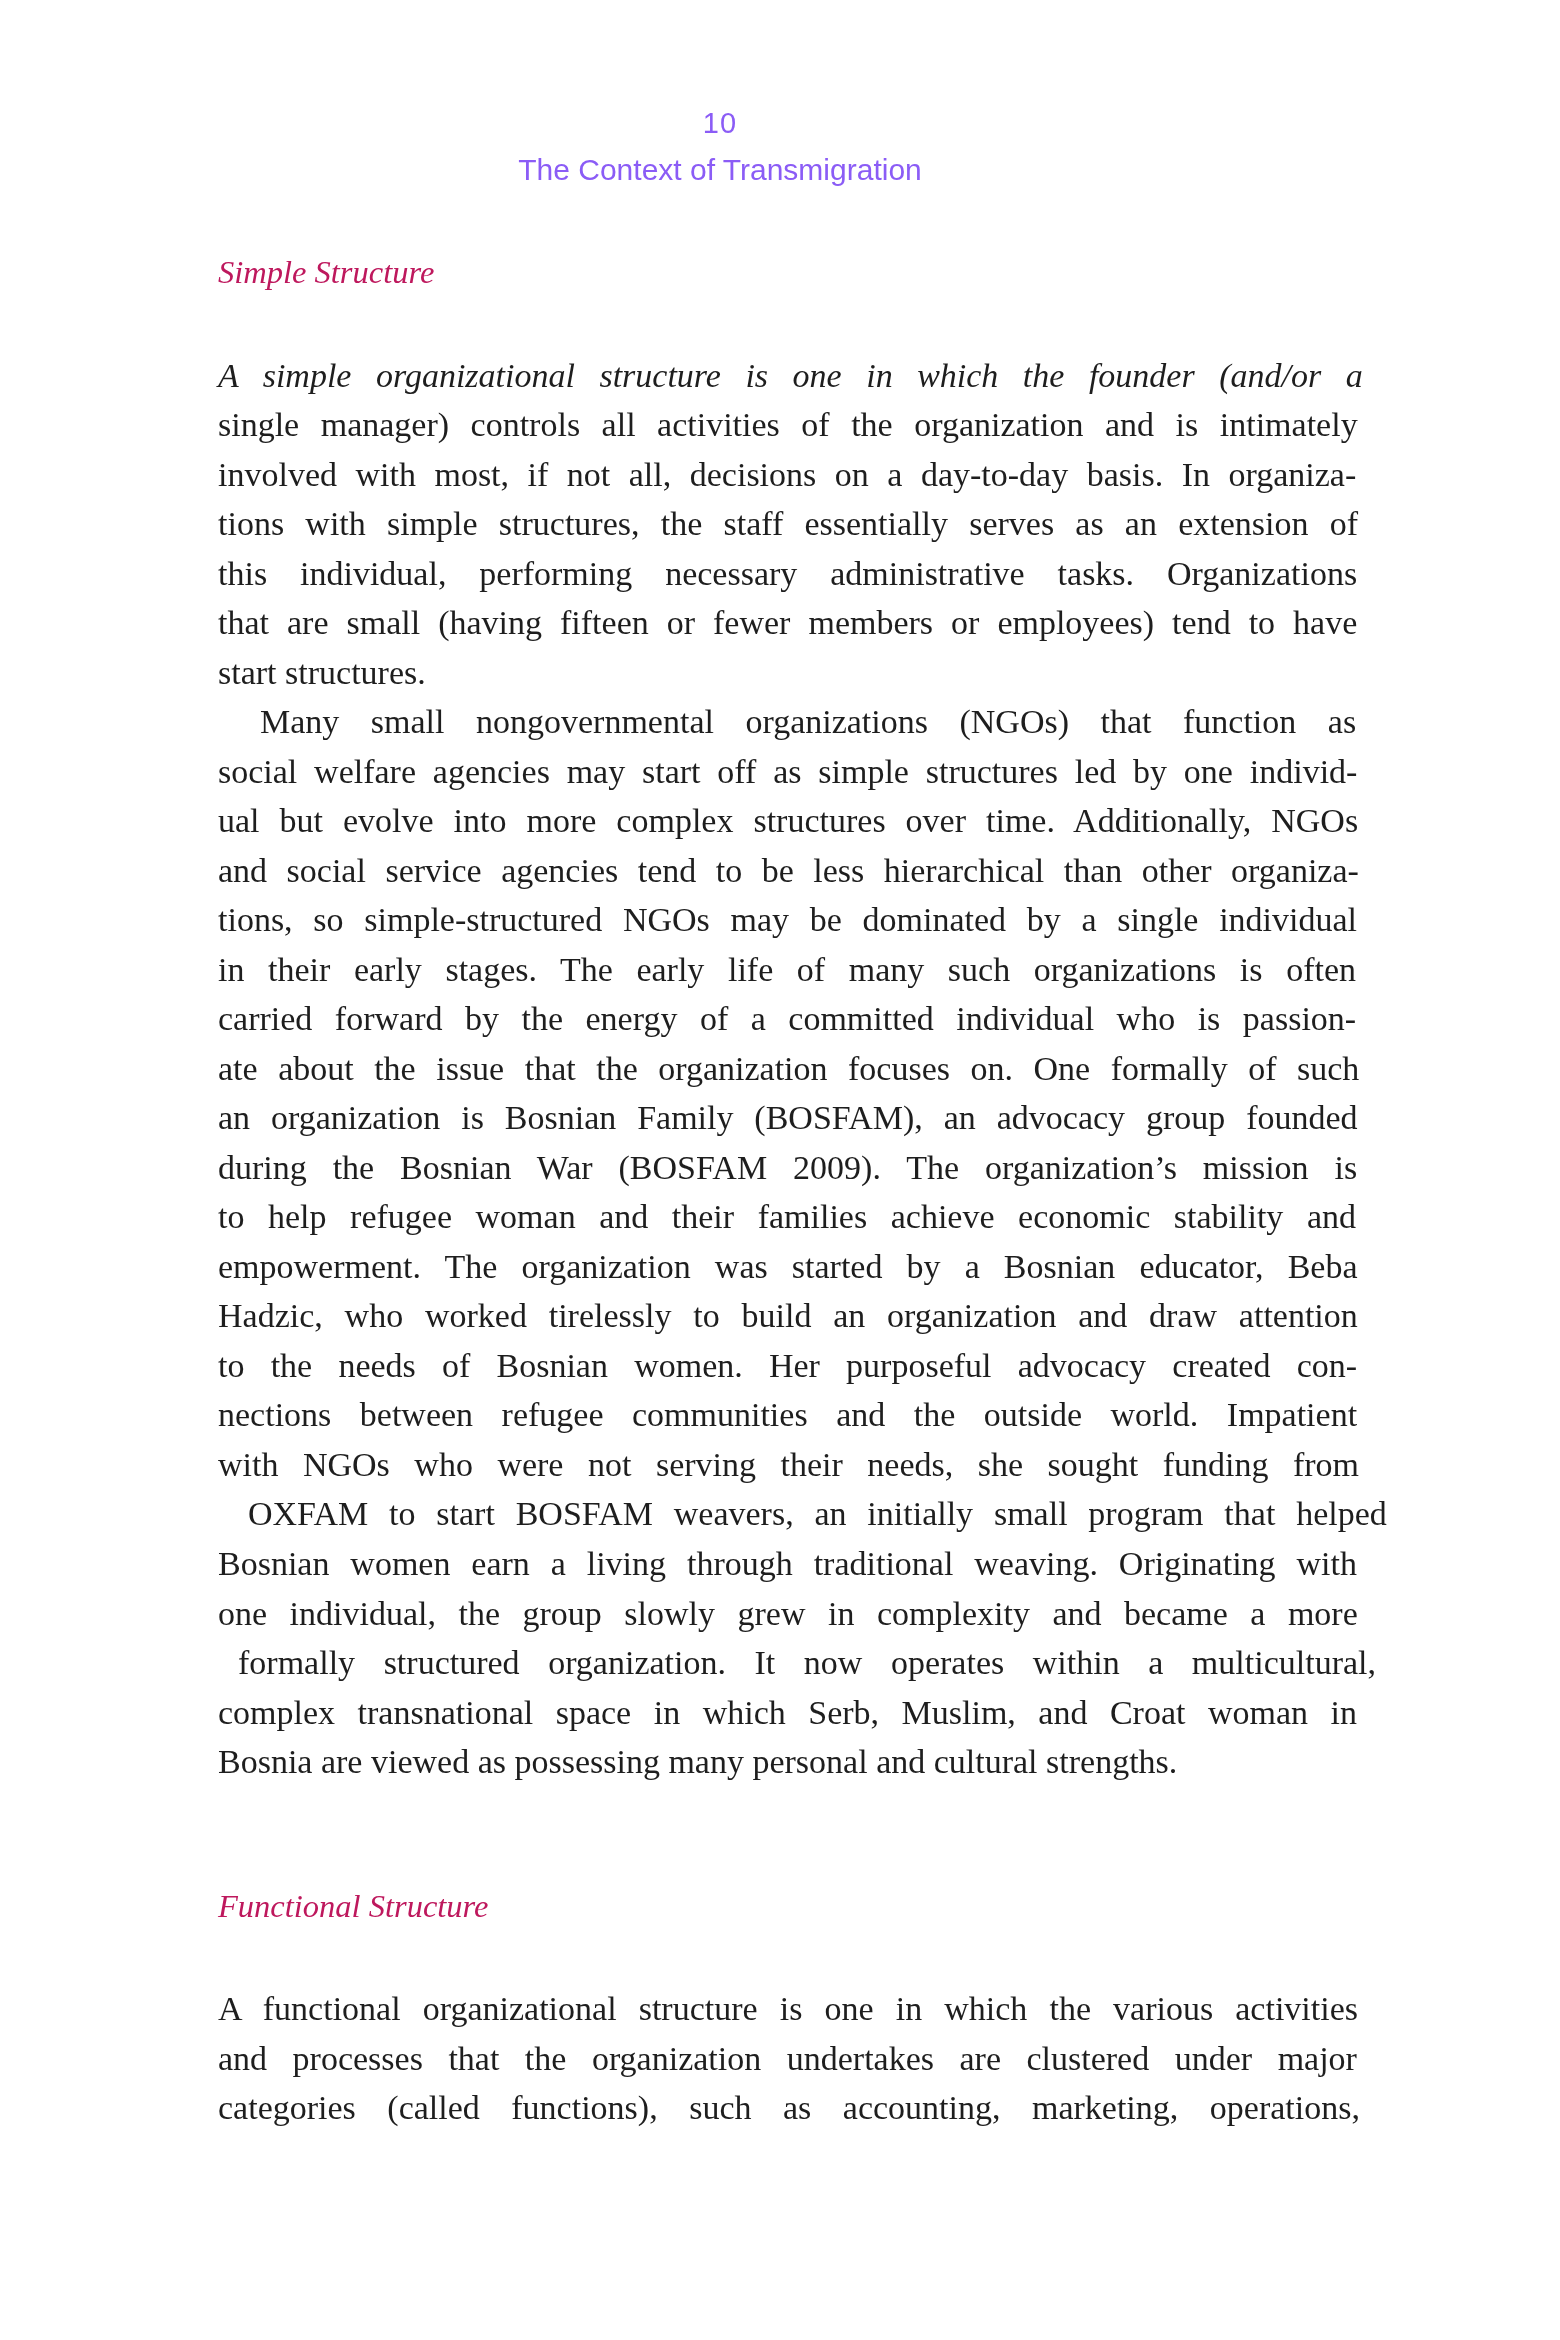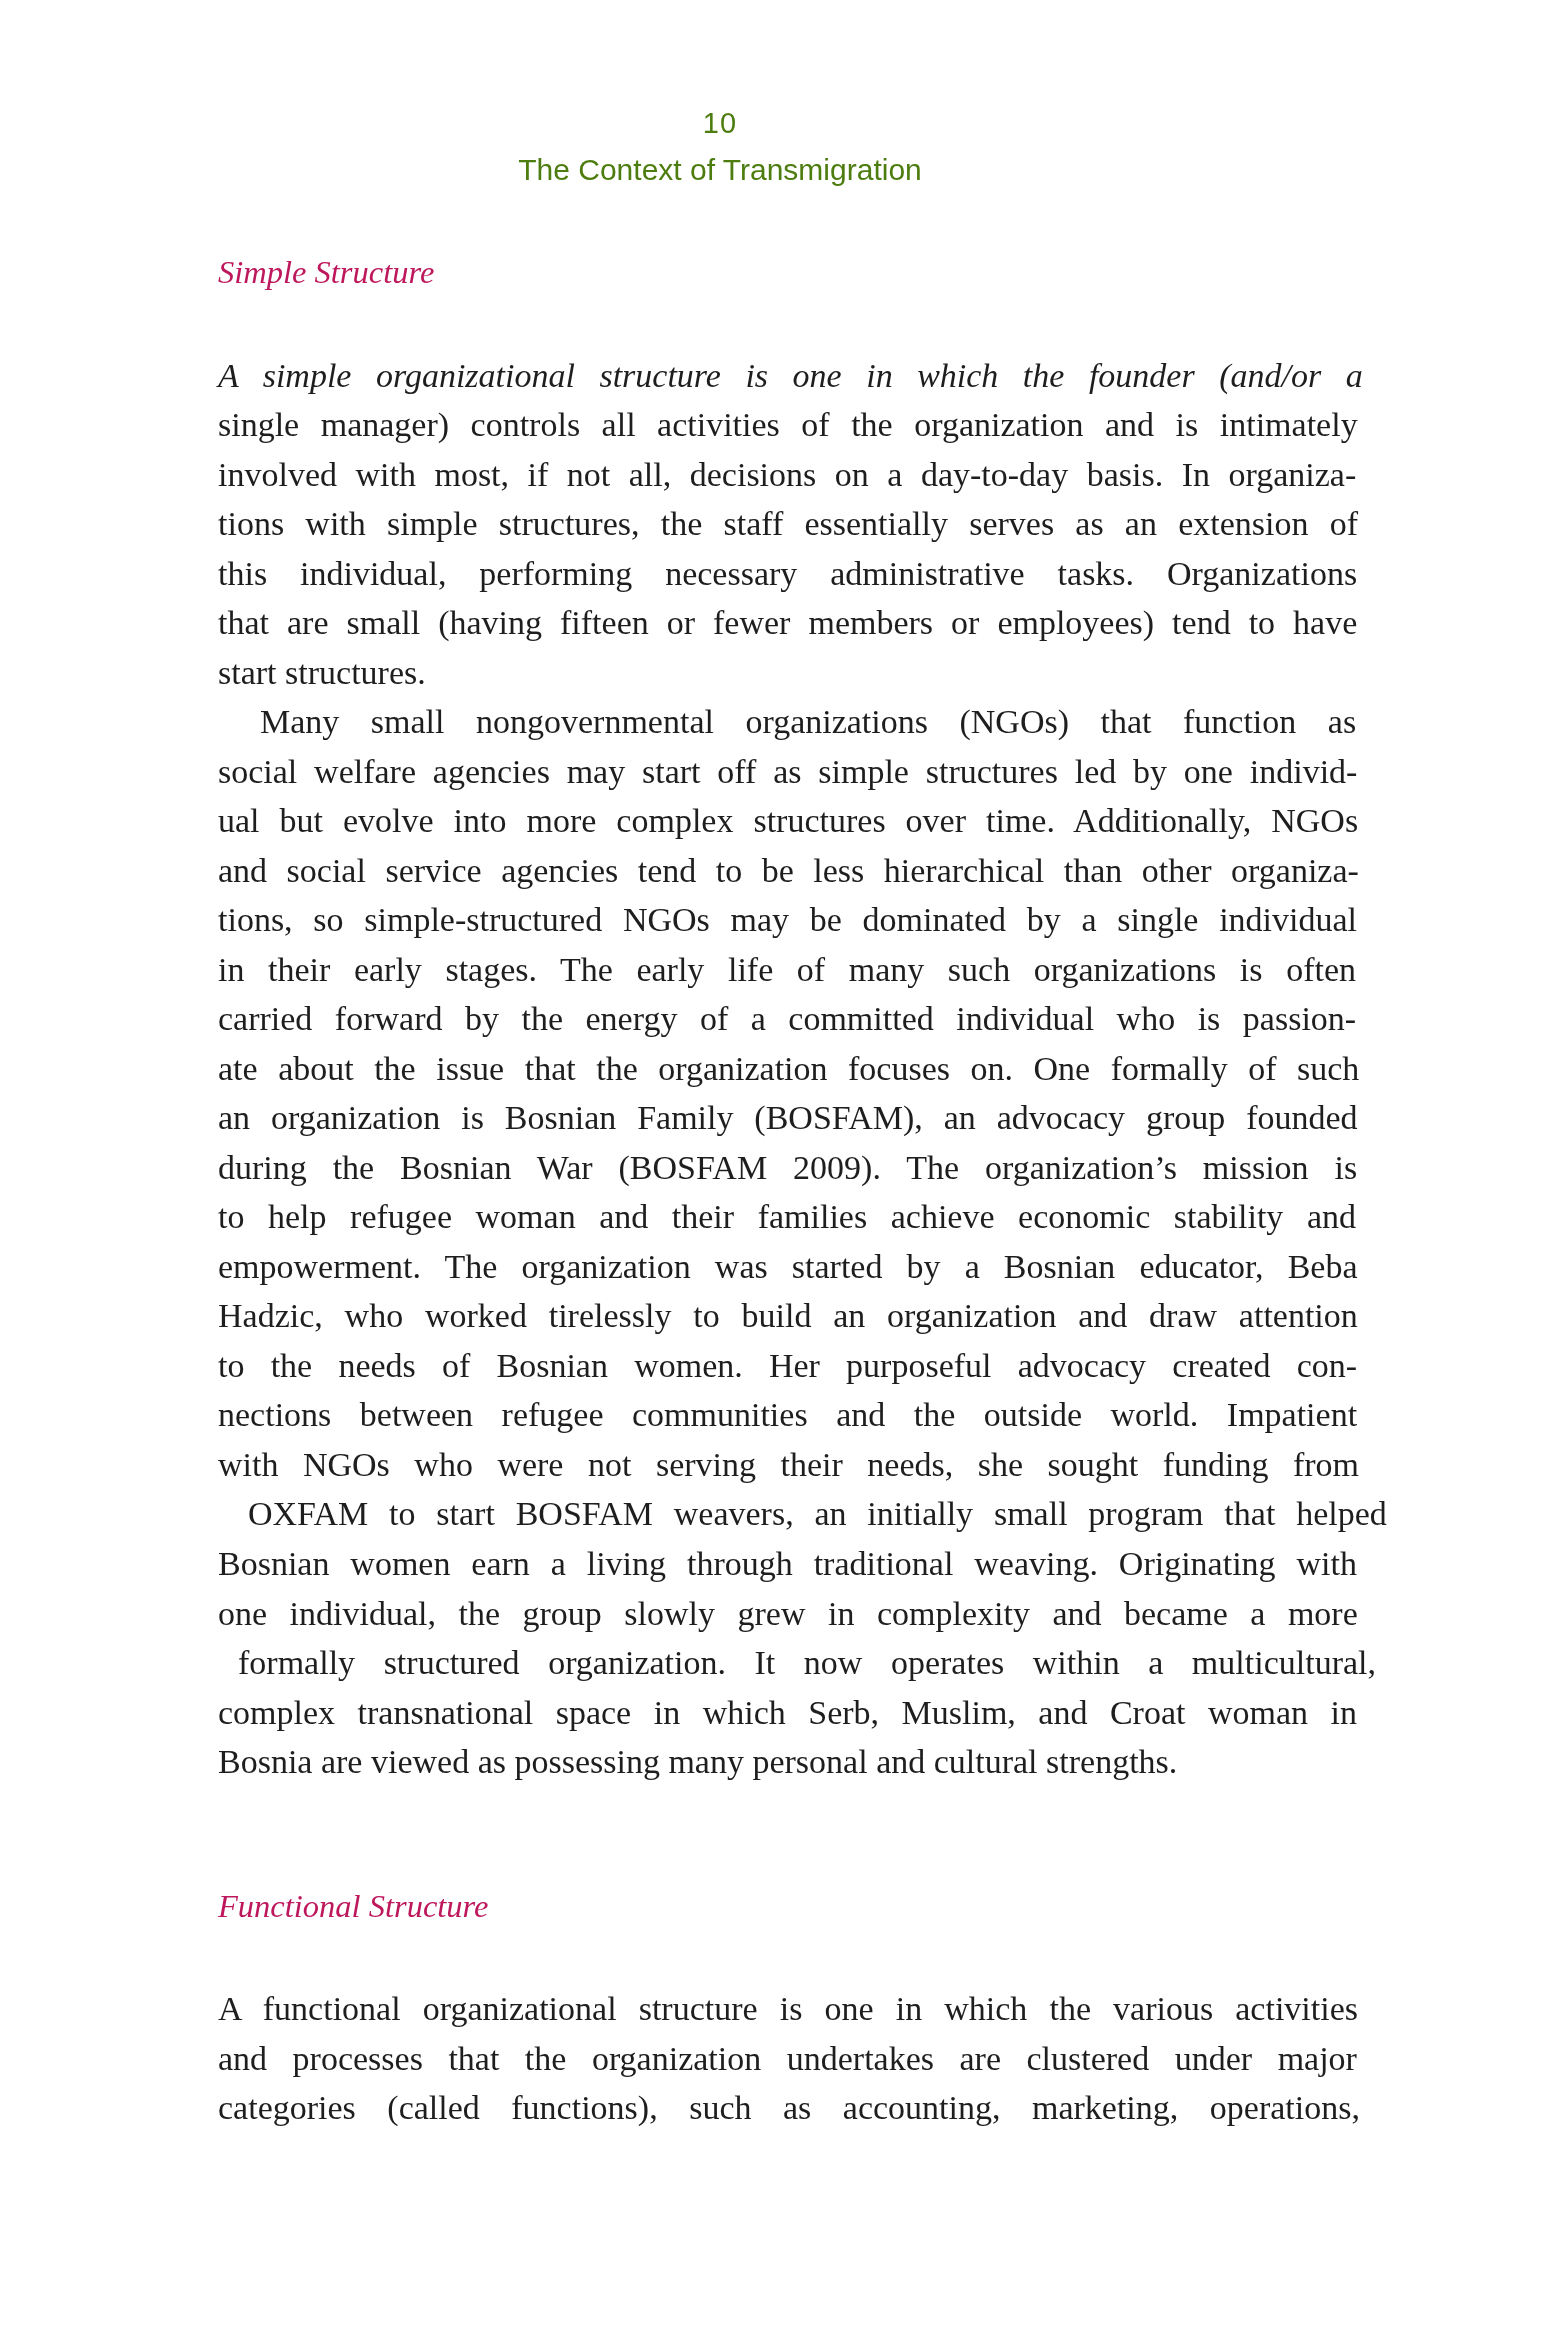--- a/index.html
+++ b/index.html
@@ -1,19 +1,19 @@
 <!DOCTYPE html>
 <html><head>
 <meta charset="utf-8">
 <style>
   html, body { margin: 0; padding: 0; background: #ffffff; }
   body { width: 1561px; height: 2341px; position: relative; overflow: hidden;
          font-family: "Liberation Serif", "DejaVu Serif", serif; color: #1e1e1e; }
   .running-head { position: absolute; left: 0; width: 1440px; text-align: center;
-                  font-family: "Liberation Sans", "DejaVu Sans", sans-serif; color: #4d7c0f; }
+                  font-family: "Liberation Sans", "DejaVu Sans", sans-serif; color: #8b5cf6; }
   #pageno { top: 107px; font-size: 29px; letter-spacing: 1px; }
   #runtitle { top: 153px; font-size: 30px; }
   .heading { position: absolute; left: 218px; font-style: italic; font-size: 32.5px; color: #be185d; }
   .line { position: absolute; left: 218px; width: 1138px; font-size: 34px; line-height: 42px;
           white-space: nowrap; overflow: visible; text-align: justify; text-align-last: justify; }
   .line.last { text-align-last: left; }
   .line.indent { left: 260px; width: 1095px; }
 </style>
 </head>
 <body>

